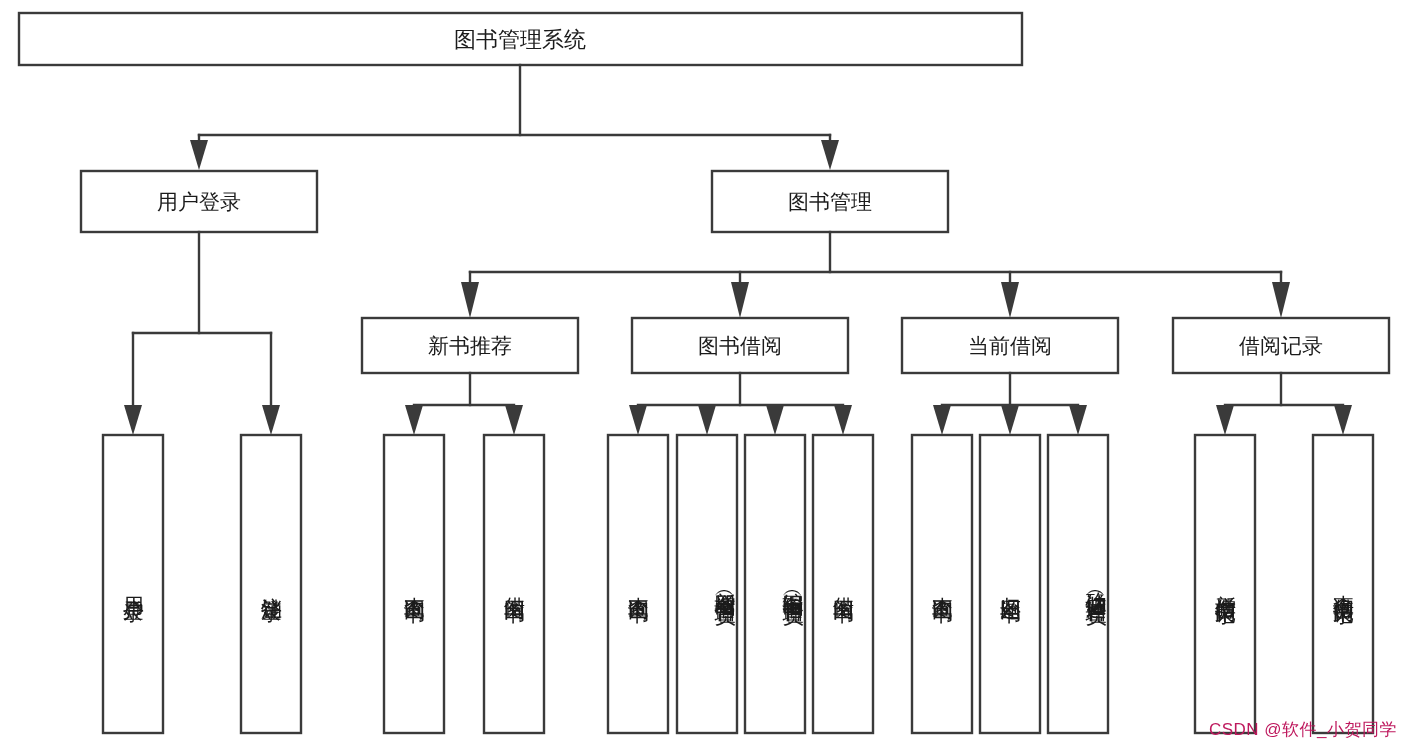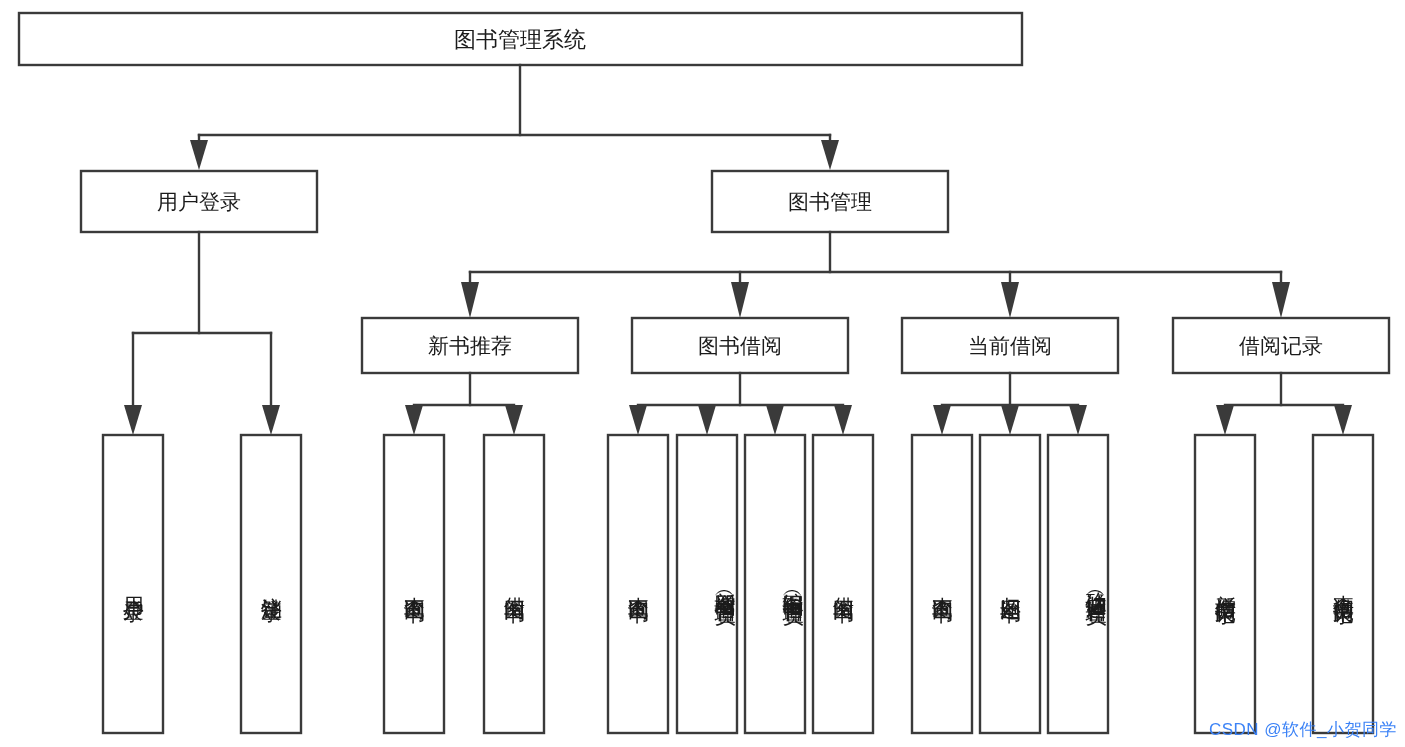--- a/index.html
+++ b/index.html
@@ -69,21 +69,21 @@
     white-space: nowrap;
     text-align: center;
     pointer-events: none;
   }
   .watermark {
     position: absolute;
     right: 8px;
     bottom: 6px;
     font-family: "Liberation Sans", "DejaVu Sans", sans-serif;
     font-size: 17px;
-    color: #3b82f6;
+    color: #be185d;
     white-space: nowrap;
     letter-spacing: 0.5px;
   }
 </style>
 </head>
 <body>
 
 <div id="diagram-root">
 
   <svg class="flow" viewBox="0 0 1405 747">

